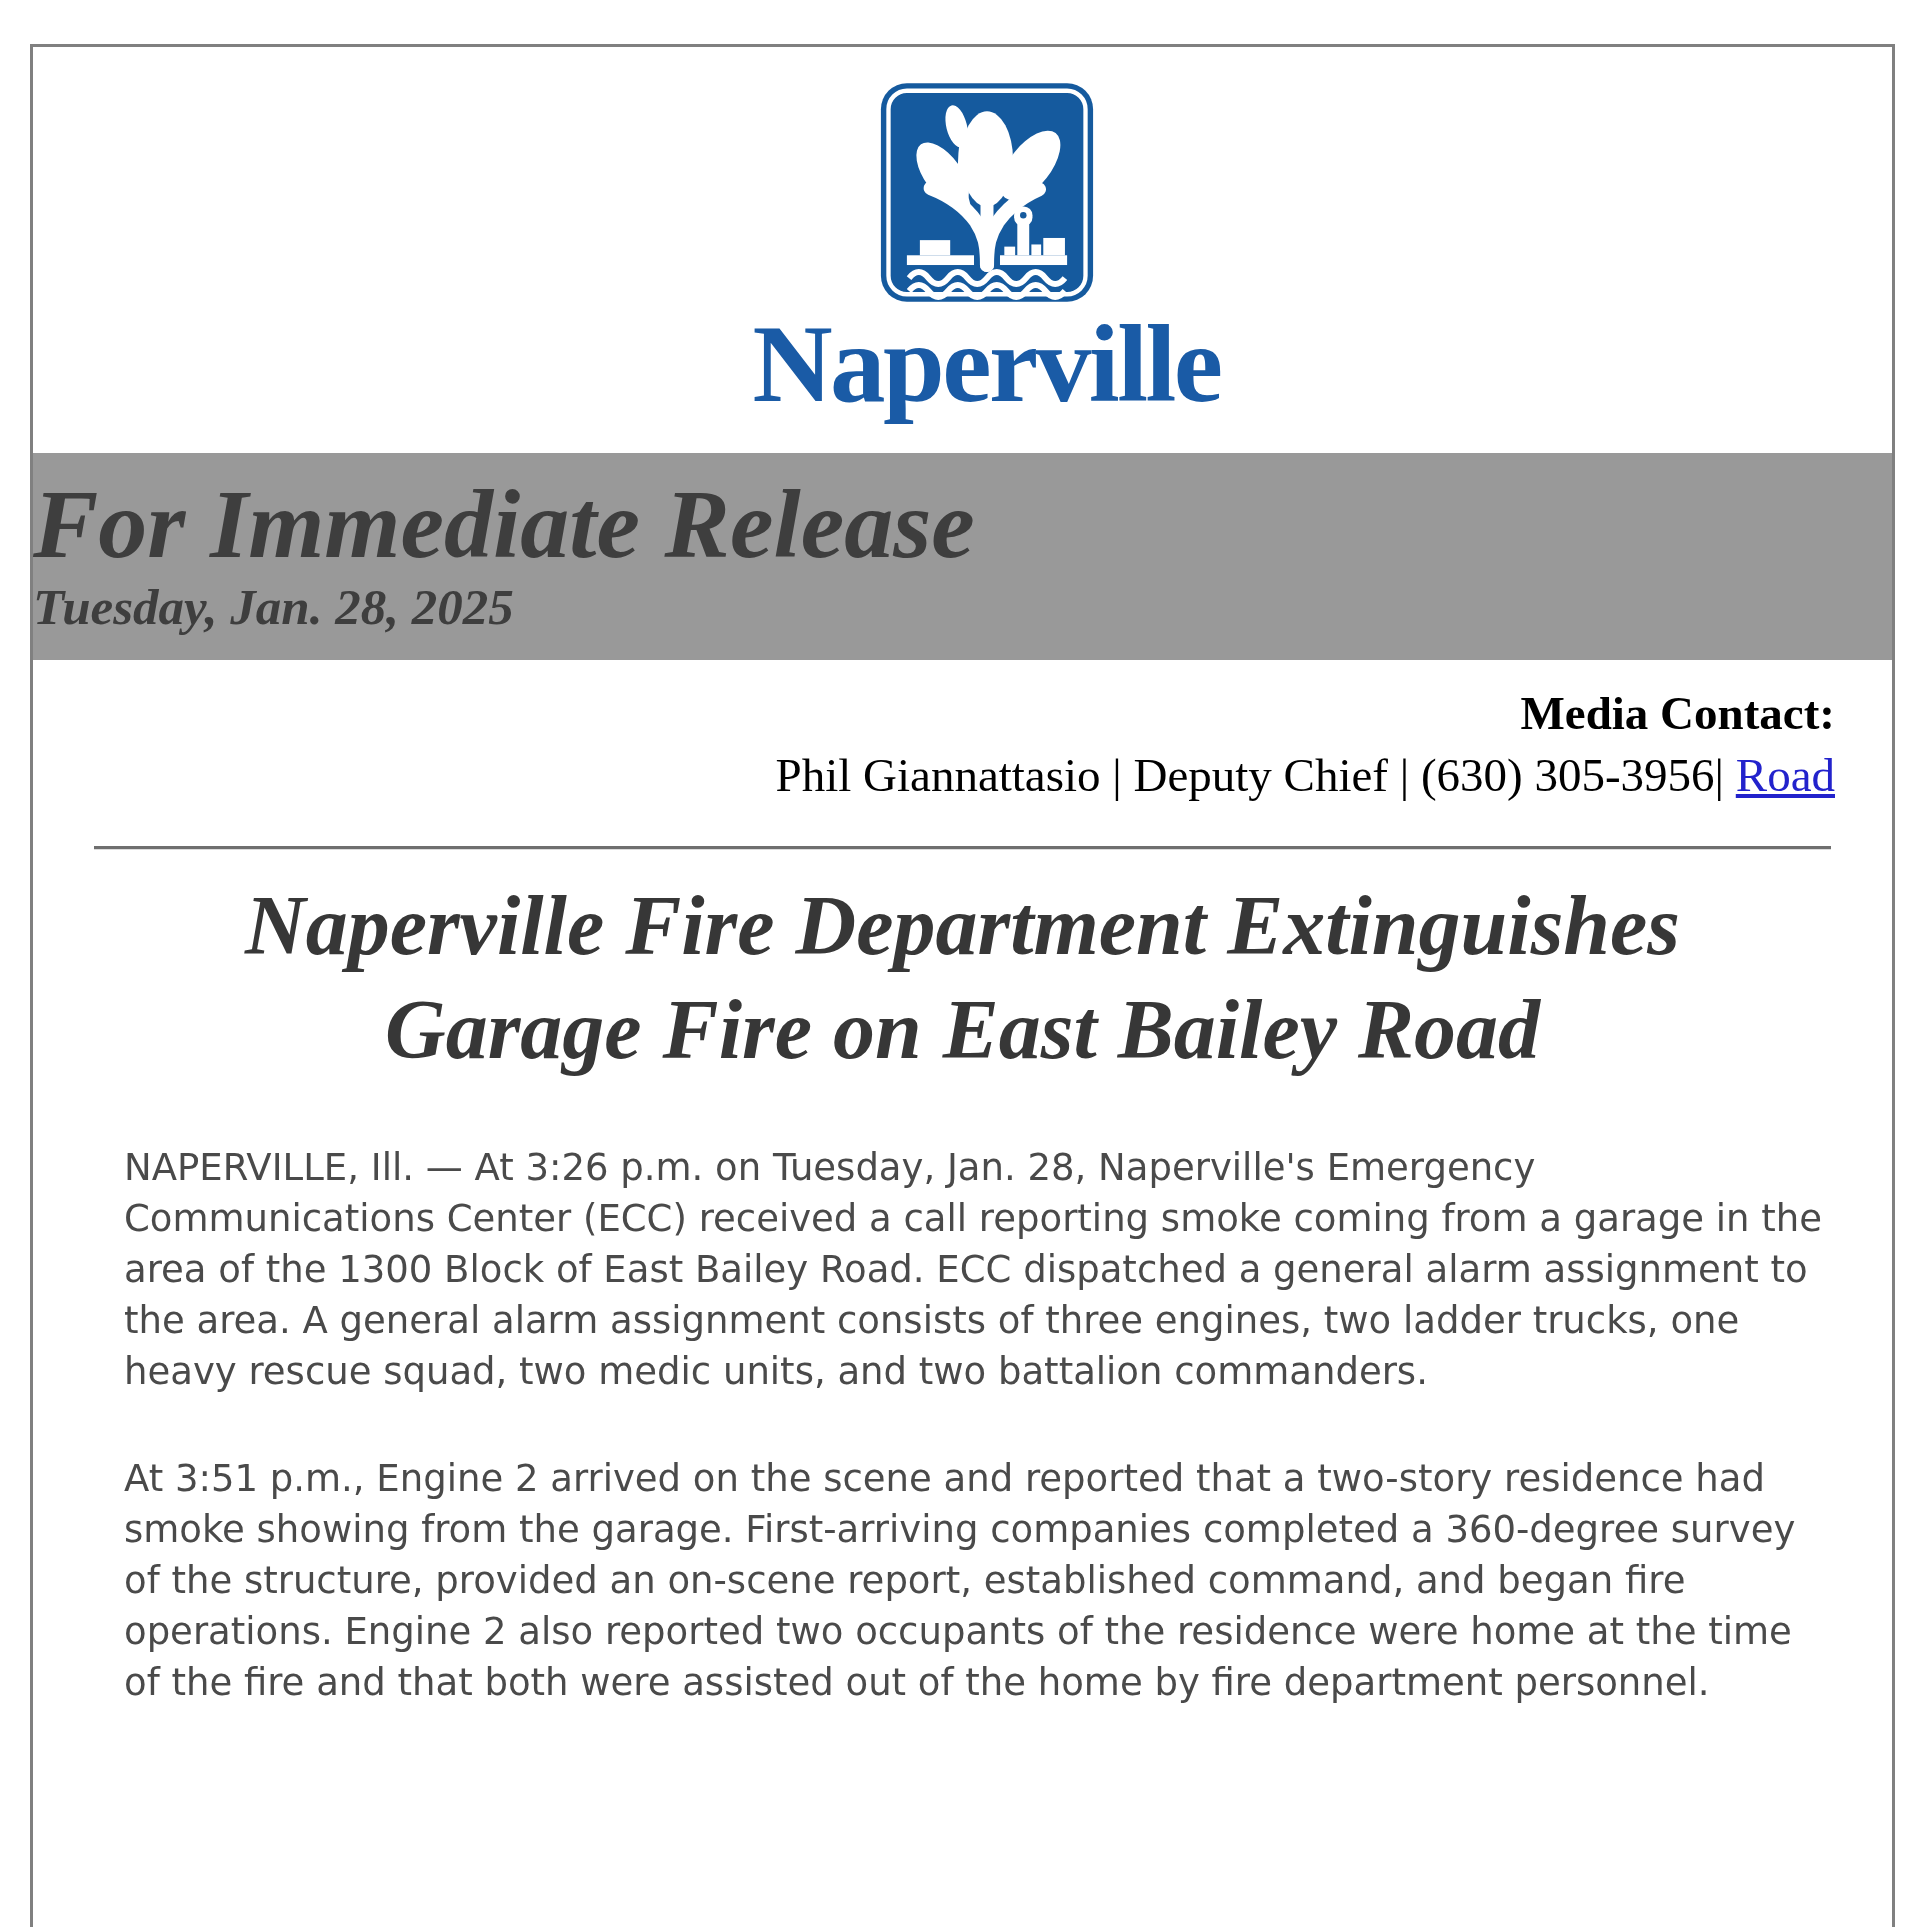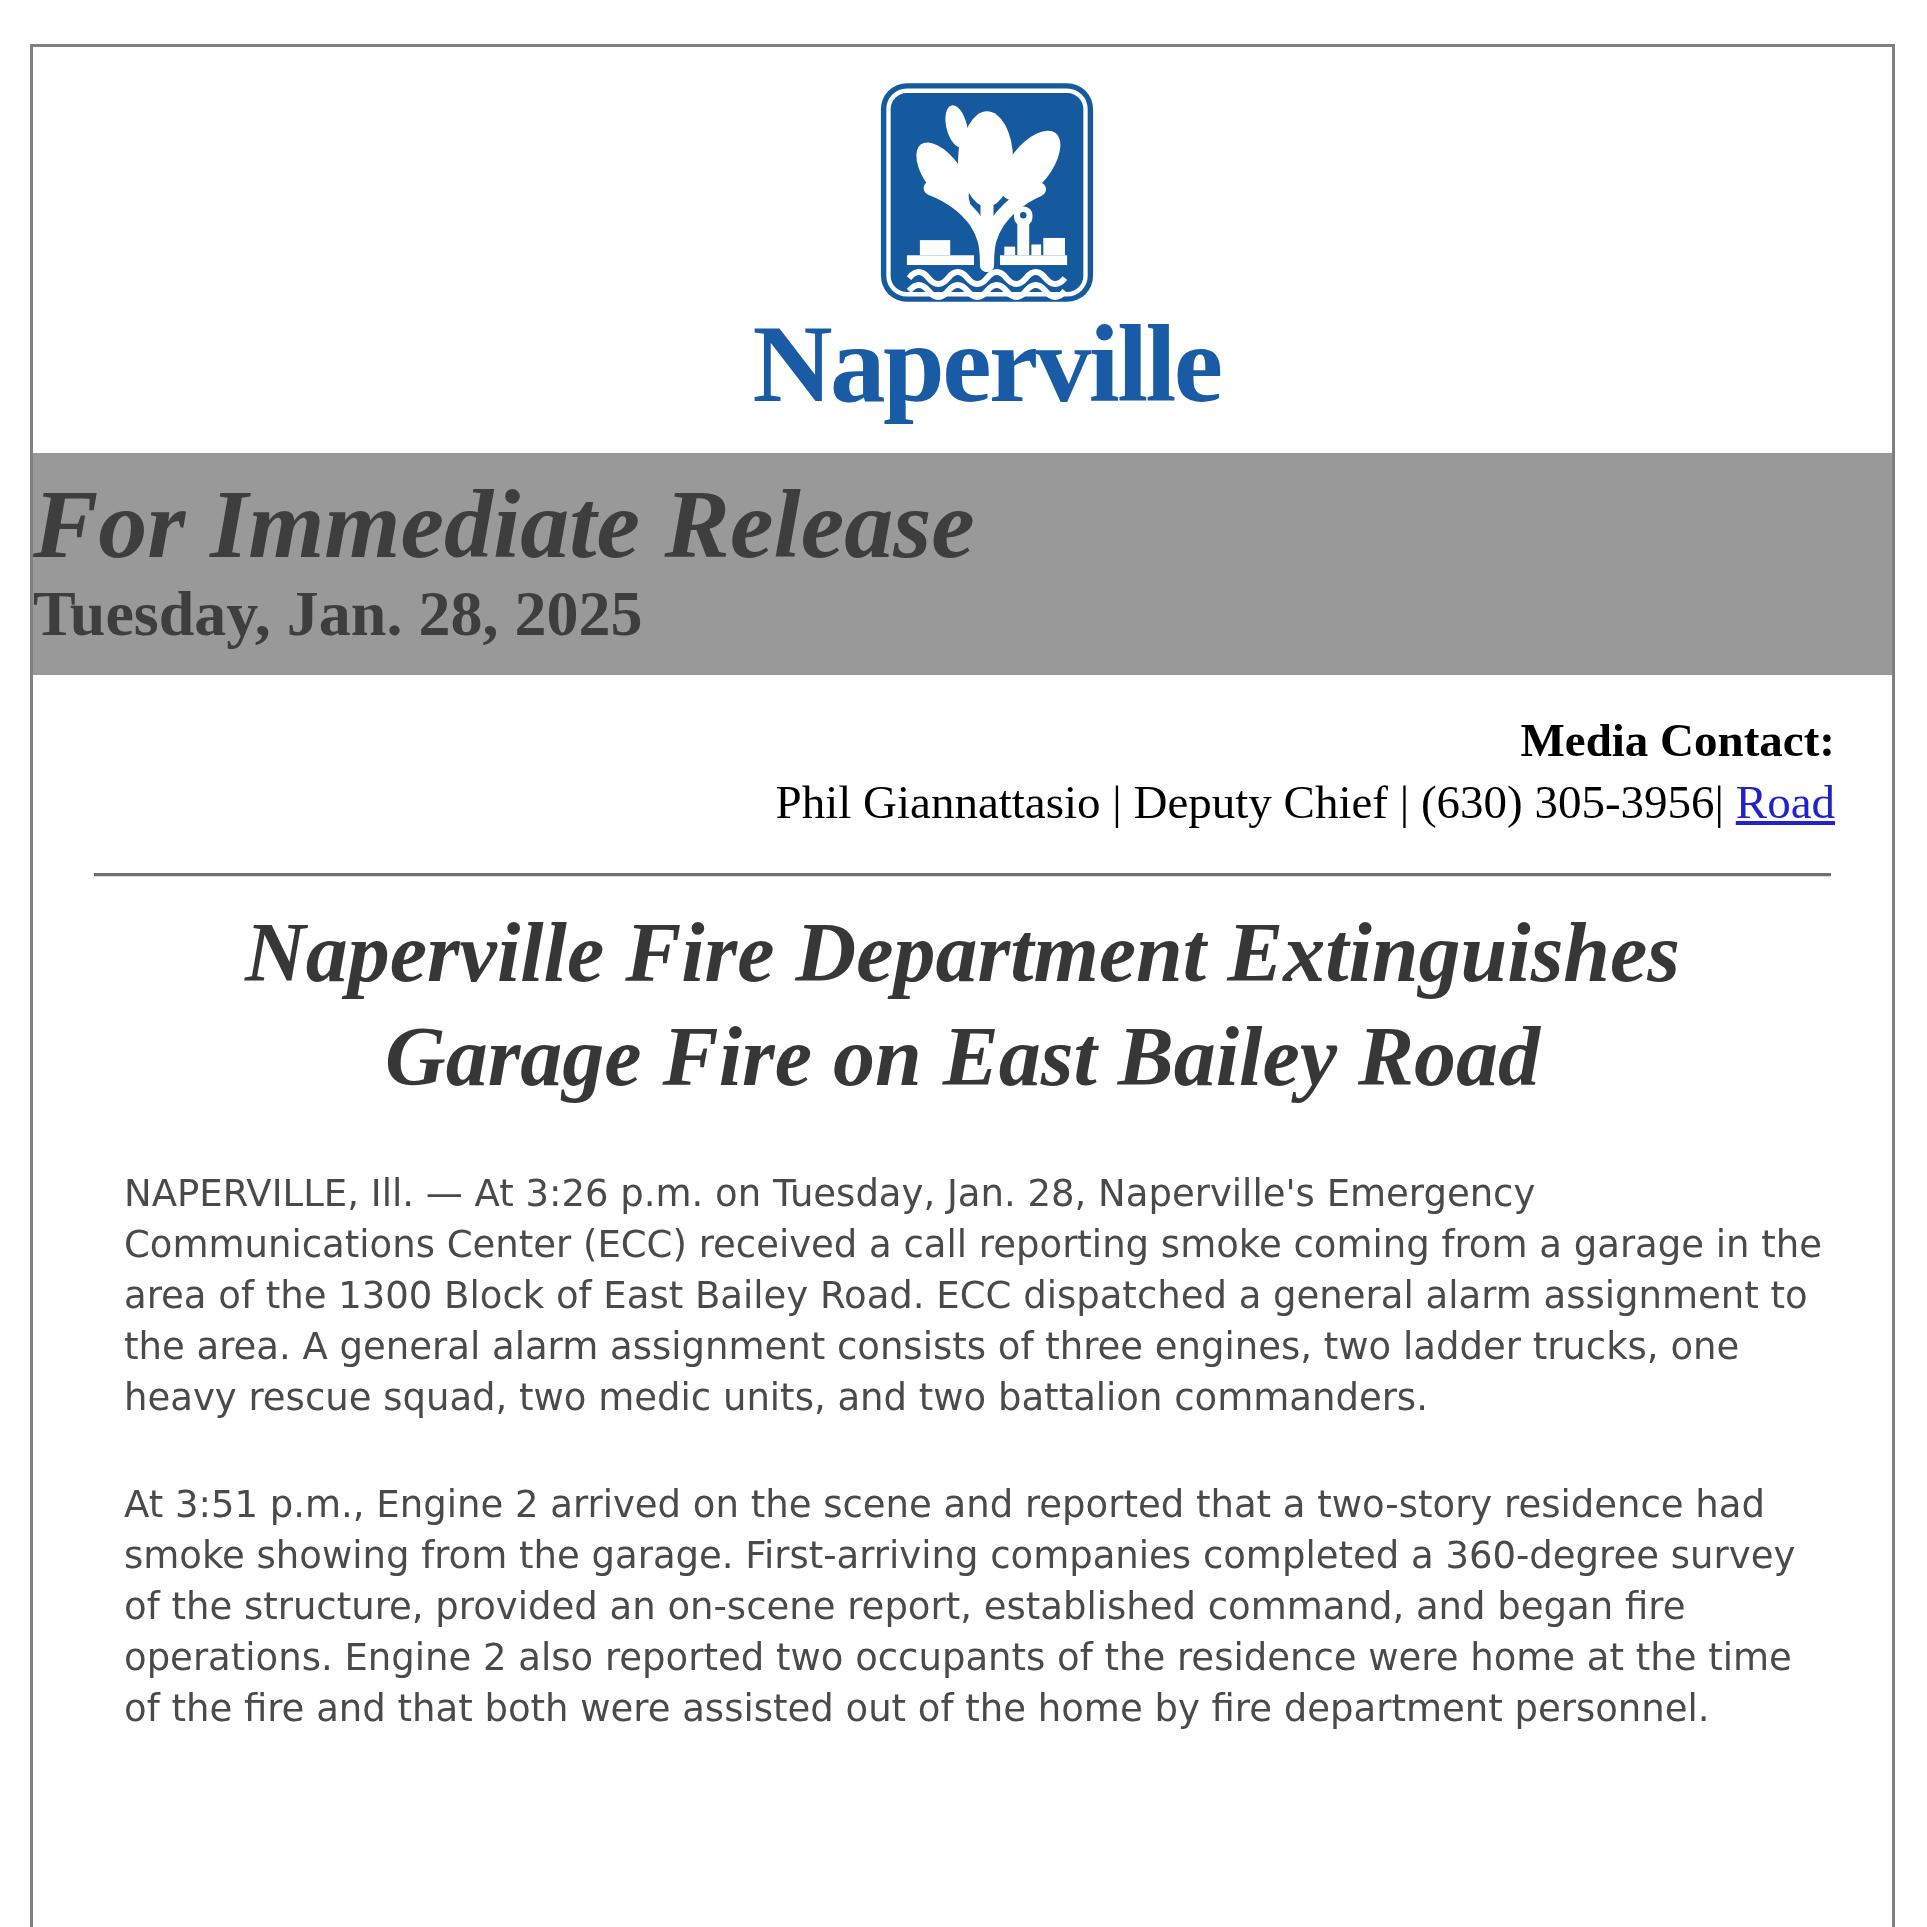--- a/index.html
+++ b/index.html
@@ -39,25 +39,25 @@
     padding:18.6px 0 25px 0;
     color:var(--banner-text,#3e3e3e);
   }
   .banner-title{
     font-family:"Liberation Serif",serif;
     font-style:italic;font-weight:bold;
     font-size:98px;line-height:1.08;
   }
   .banner-date{
     font-family:"Liberation Serif",serif;
-    font-weight:bold;
-    font-size:64px;line-height:1.1;margin-top:1.7px;
+    font-style:italic;font-weight:bold;
+    font-size:51px;line-height:1.1;margin-top:1.7px;
   }
   .contact{
-    margin-top:34px;
+    margin-top:22px;
     padding:0 57px 0 57px;
     text-align:right;
     font-family:"Liberation Serif",serif;
     font-size:47px;line-height:1.32;
     color:#000000;
   }
   .contact-label{font-weight:bold;}
   .email-link{color:var(--link-blue,#2222cc);text-decoration:underline;cursor:pointer;}
   .divider{
     margin:40px 61px 0 61px;

